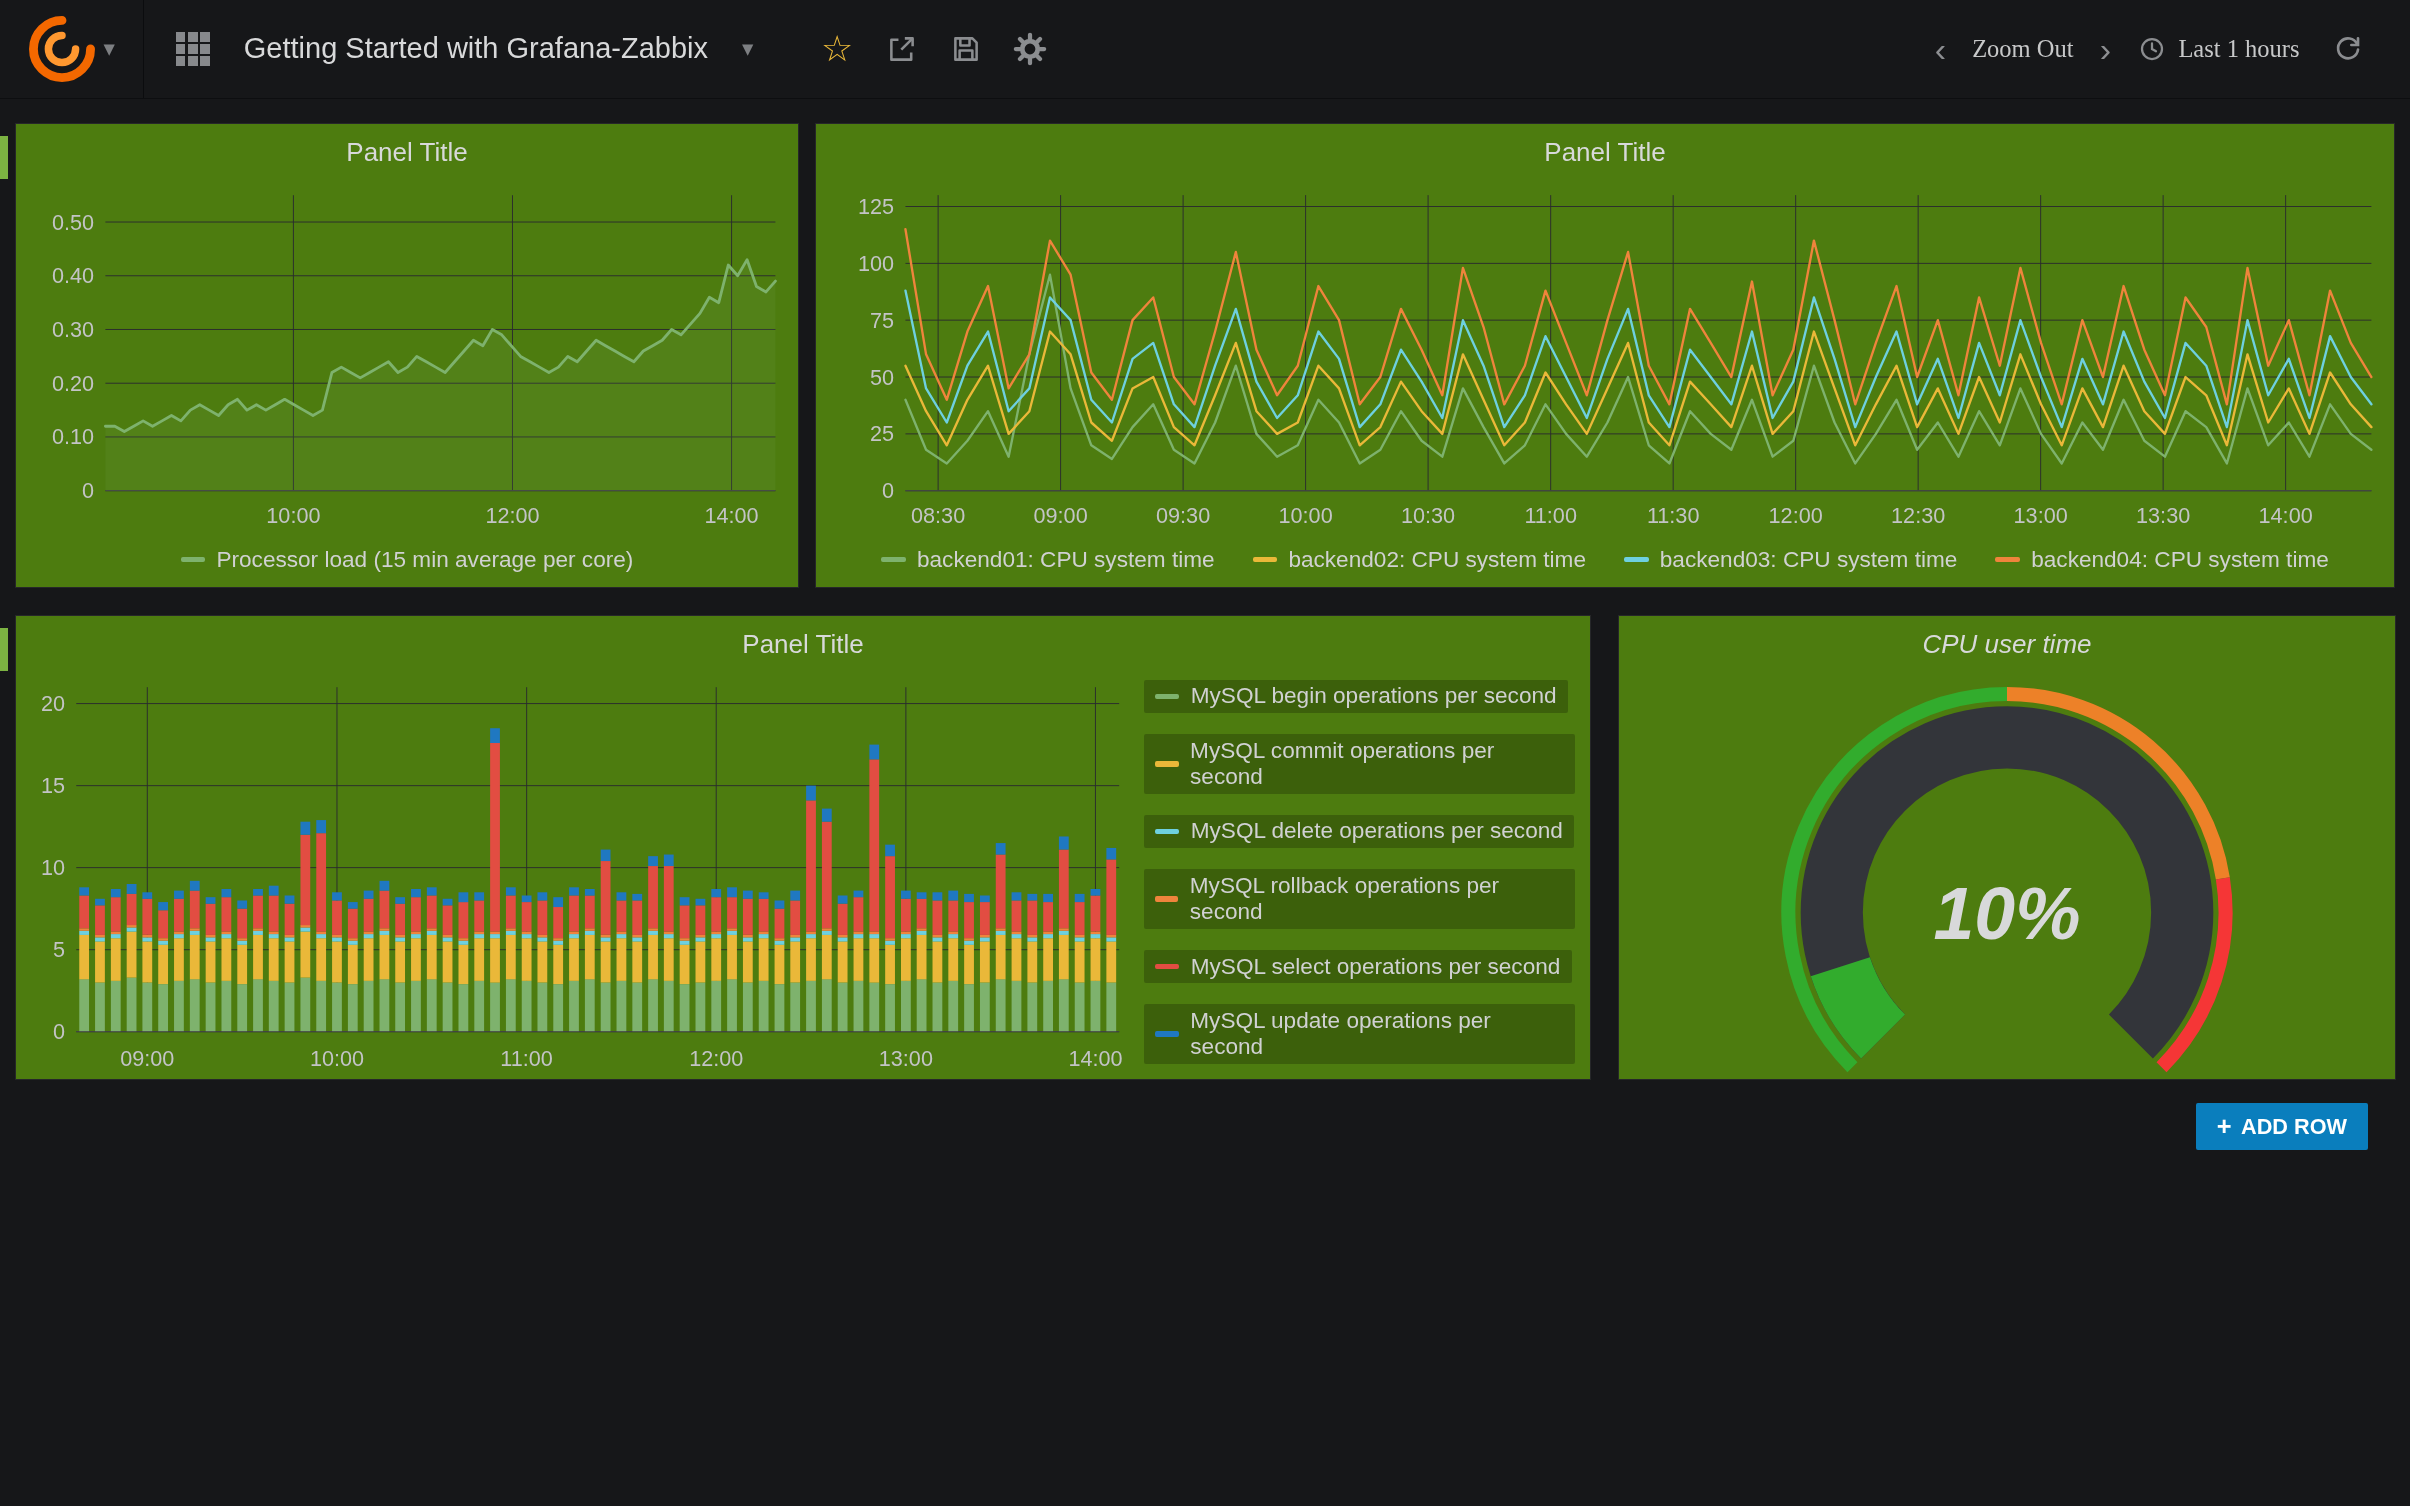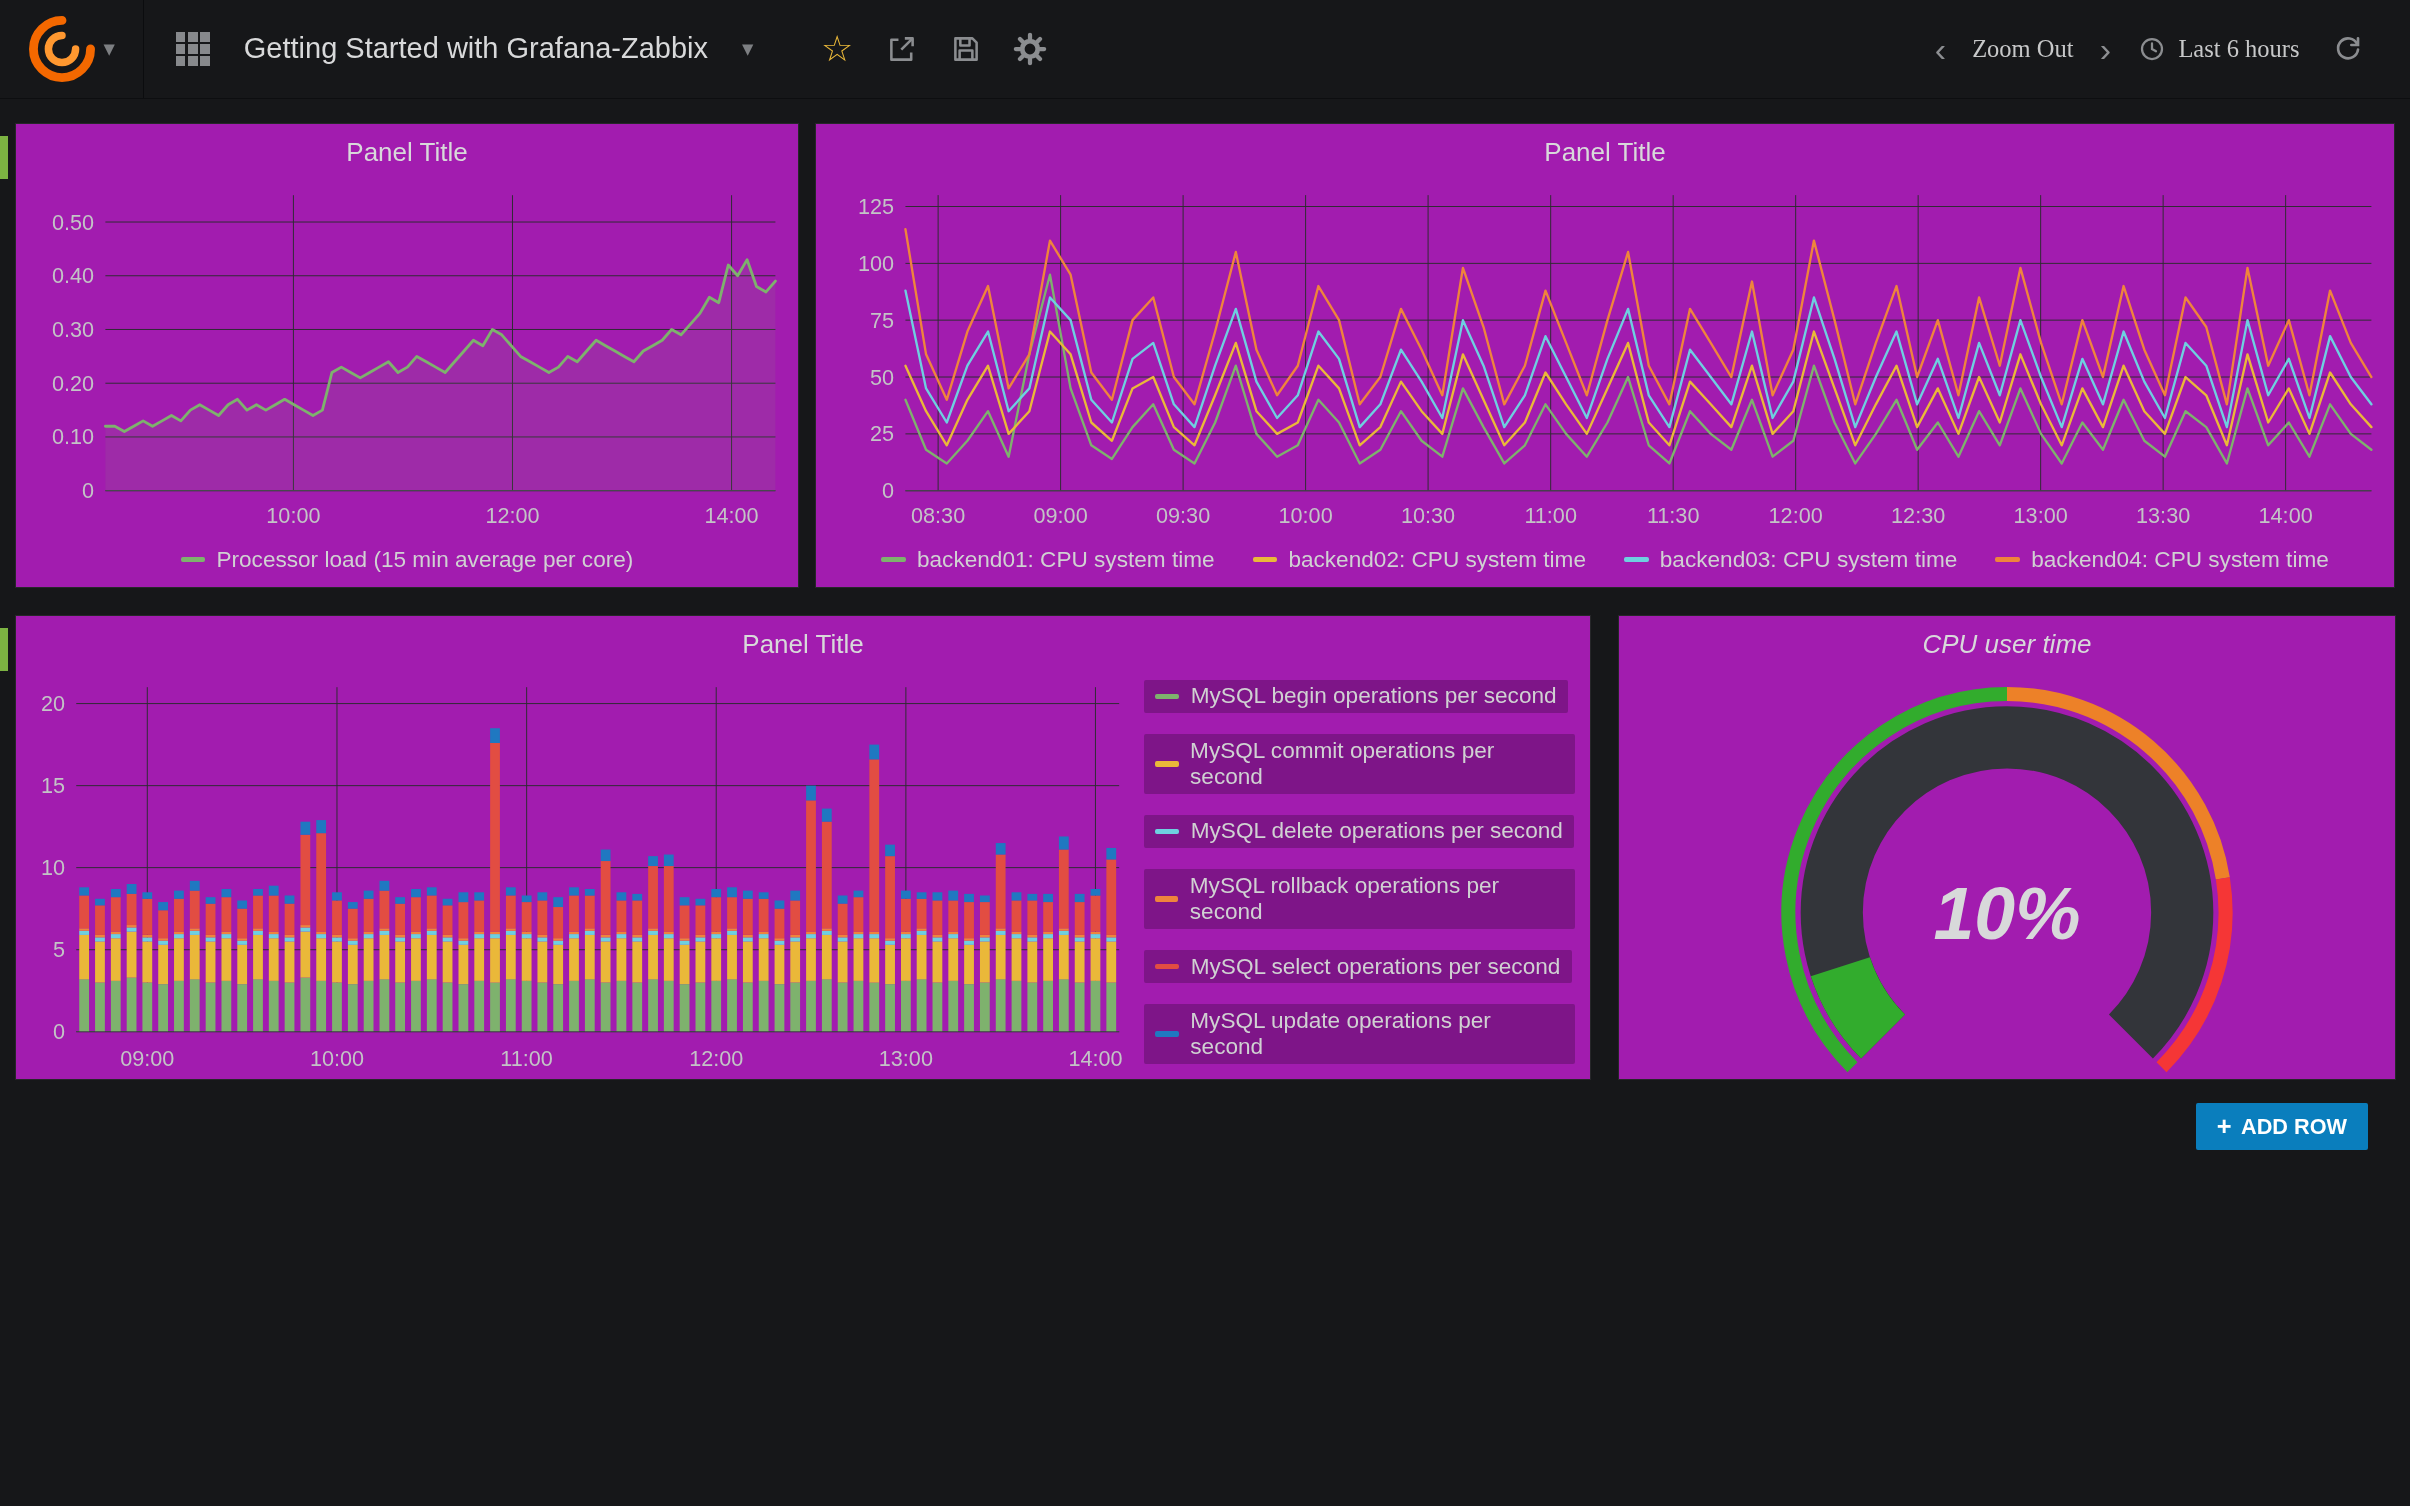--- a/index.html
+++ b/index.html
@@ -15,21 +15,21 @@
   .title-text{color:#d8d9da;font-size:29px;}
   .nav-icons{display:flex;align-items:center;gap:9.4px;margin-left:9.4px;padding-left:15px;}
   .icon-btn{background:none;border:none;cursor:pointer;width:55px;height:55px;display:flex;align-items:center;justify-content:center;padding:0;}
   .glyph{font-size:36px;line-height:1;color:#8b8d90;}
   .spacer{flex:1;}
   .time-controls{display:flex;align-items:center;gap:13px;padding-right:36px;}
   .time-controls .txt-btn{background:none;border:none;cursor:pointer;color:#c7c8c9;font-size:24.5px;display:flex;align-items:center;gap:11.3px;padding:5.6px 7.5px;font-family:Liberation Serif, serif;}
   .chev{background:none;border:none;cursor:pointer;color:#8d8f92;font-size:34px;line-height:1;padding:0 5.6px;}
 
   
-  .panel{position:absolute;background:#a21caf;border:0.9px solid #262729;box-sizing:border-box;}
+  .panel{position:absolute;background:#4d7c0f;border:0.9px solid #262729;box-sizing:border-box;}
   .panel-title{height:56px;line-height:56px;text-align:center;font-size:26px;font-weight:500;color:#d8d9da;cursor:pointer;}
   svg{display:block;font-family:inherit;}
   .panel-1{left:15px;top:123px;width:784px;height:465px;}
   .panel-2{left:815px;top:123px;width:1580px;height:465px;}
   .panel-3{left:15px;top:615px;width:1576px;height:465px;}
   .panel-4{left:1618px;top:615px;width:778px;height:465px;font-style:italic;}
   .chart-line{width:100%;height:356px;}
   .legend-inline{display:flex;justify-content:center;align-items:center;gap:38px;height:47px;font-size:22.6px;color:#d0d1d2;}
   .legend-item{display:flex;align-items:center;cursor:pointer;justify-content:flex-end;}
   .legend-dash{display:inline-block;width:24.5px;height:5.6px;border-radius:1.9px;margin-right:11.3px;}
@@ -109,21 +109,21 @@
       <button class="chev"><span>‹</span></button>
       <button class="txt-btn">
           <span>Zoom Out</span>
         </button>
       <button class="chev"><span>›</span></button>
       <button class="txt-btn">
         <svg width="30" height="30" viewBox="0 0 24 24" fill="none" stroke="#8b8d90" stroke-width="1.8" stroke-linecap="round">
           <circle cx="12" cy="12" r="8"></circle>
           <path d="M12 7.5 V12 L15.2 13.8"></path>
         </svg>
-        <span>Last 6 hours</span>
+        <span>Last 1 hours</span>
       </button>
       <button class="icon-btn">
         <svg width="32" height="32" viewBox="0 0 24 24" fill="none" stroke="#8b8d90" stroke-width="2" stroke-linecap="round">
           <path d="M18.8 8.2 A7.5 7.5 0 1 0 19.5 12.5"></path>
           <path d="M19.5 4 V9 H14.5"></path>
         </svg>
       </button>
     </div>
   </header>
 

